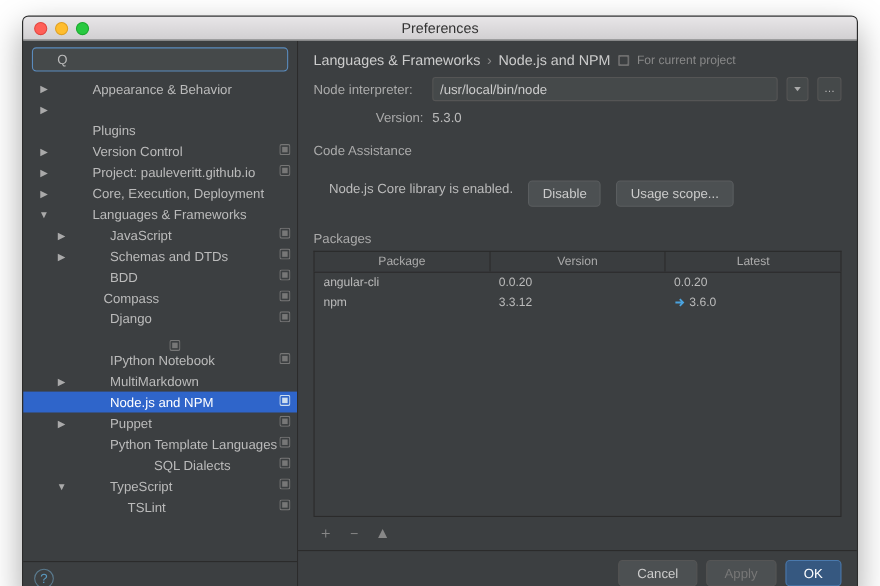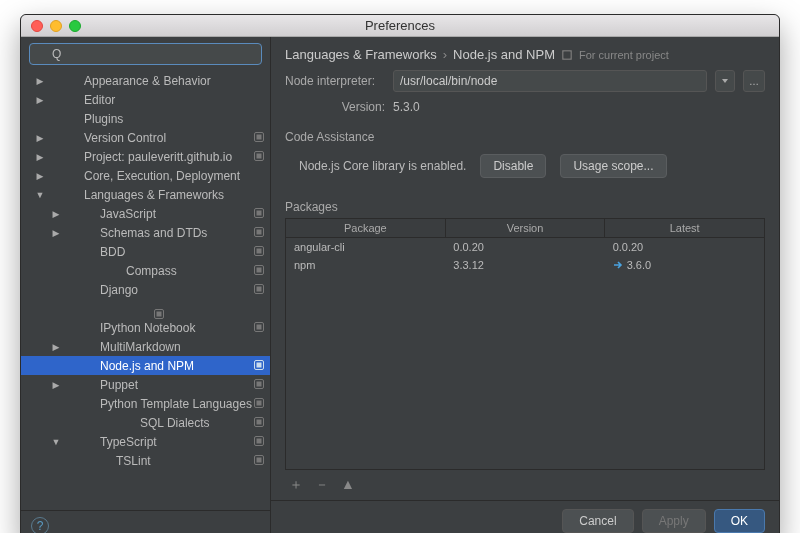--- a/index.html
+++ b/index.html
@@ -91,20 +91,21 @@
   .interp-drop { width:20px; height:22px; border:1px solid #555; border-radius:3px;
     display:flex; align-items:center; justify-content:center; background:#45494a; cursor:pointer;}
   .interp-more { width:22px; height:22px; border:1px solid #555; border-radius:3px;
     display:flex; align-items:center; justify-content:center; background:#45494a; cursor:pointer; font-size:10px;}
   .section-title { padding:12px 14px 4px; color:#aaa;}
   .assist-row { display:flex; align-items:center; gap:14px; padding:6px 14px 10px 28px;}
   .btn {
     background:#4c5052; border:1px solid #5a5d5f; color:#ccc;
     height:24px; padding:0 12px; border-radius:4px; cursor:pointer;
     font-size:12px;
+    margin-top:10px;
   }
   .packages { flex:1; display:flex; flex-direction:column; padding:0 14px;}
   .pkg-header { display:flex; background:#3a3d3f; border:1px solid #2b2b2b; border-bottom:none;}
   .pkg-col { flex:1; text-align:center; padding:3px 0; color:#aaa; font-size:11px;
     border-right:1px solid #2b2b2b;}
   .pkg-col:last-child{border-right:none;}
   .pkg-body { flex:1; border:1px solid #2b2b2b; background:#3c3f41; overflow:auto;}
   .pkg-row { display:flex; height:18px; align-items:center;}
   .pkg-cell { flex:1; padding:0 8px; color:#bbb; font-size:11px;}
   .pkg-cell.latest { display:flex; align-items:center; gap:4px;}
@@ -147,21 +148,20 @@
         </svg>
         <input class="search" type="text" spellcheck="false" value="Q" placeholder="" style="">
       </div>
       <div class="tree" id="tree">
           <div class="tree-row" style="padding-left: 14px;">
             <span class="row-arrow">▶</span>
             <span class="row-label">Appearance &amp; Behavior</span>
           </div>
           <div class="tree-row" style="padding-left: 14px;">
             <span class="row-arrow">▶</span>
-            <span class="row-label">Editor</span>
           </div>
           <div class="tree-row" style="padding-left: 14px;">
             <span class="row-arrow hidden">▶</span>
             <span class="row-label">Plugins</span>
           </div>
           <div class="tree-row" style="padding-left: 14px;">
             <span class="row-arrow">▶</span>
             <span class="row-label">Version Control</span>
             <span class="row-badge"><svg width="10" height="10" viewBox="0 0 10 10">
                 <rect x="0.5" y="0.5" width="9" height="9" rx="1.5" fill="none" stroke="#777"></rect>
@@ -201,21 +201,21 @@
               </svg></span>
           </div>
           <div class="tree-row" style="padding-left: 30px;">
             <span class="row-arrow hidden">▶</span>
             <span class="row-label">BDD</span>
             <span class="row-badge"><svg width="10" height="10" viewBox="0 0 10 10">
                 <rect x="0.5" y="0.5" width="9" height="9" rx="1.5" fill="none" stroke="#777"></rect>
                 <rect x="2.5" y="2.5" width="5" height="5" fill="#777"></rect>
               </svg></span>
           </div>
-          <div class="tree-row" style="padding-left: 44px; gap: 12px;">
+          <div class="tree-row" style="padding-left: 24px;">
             <span class="row-arrow hidden">▶</span>
             <span class="row-label">Compass</span>
             <span class="row-badge"><svg width="10" height="10" viewBox="0 0 10 10">
                 <rect x="0.5" y="0.5" width="9" height="9" rx="1.5" fill="none" stroke="#777"></rect>
                 <rect x="2.5" y="2.5" width="5" height="5" fill="#777"></rect>
               </svg></span>
           </div>
           <div class="tree-row" style="padding-left: 30px;">
             <span class="row-arrow hidden">▶</span>
             <span class="row-label">Django</span>

